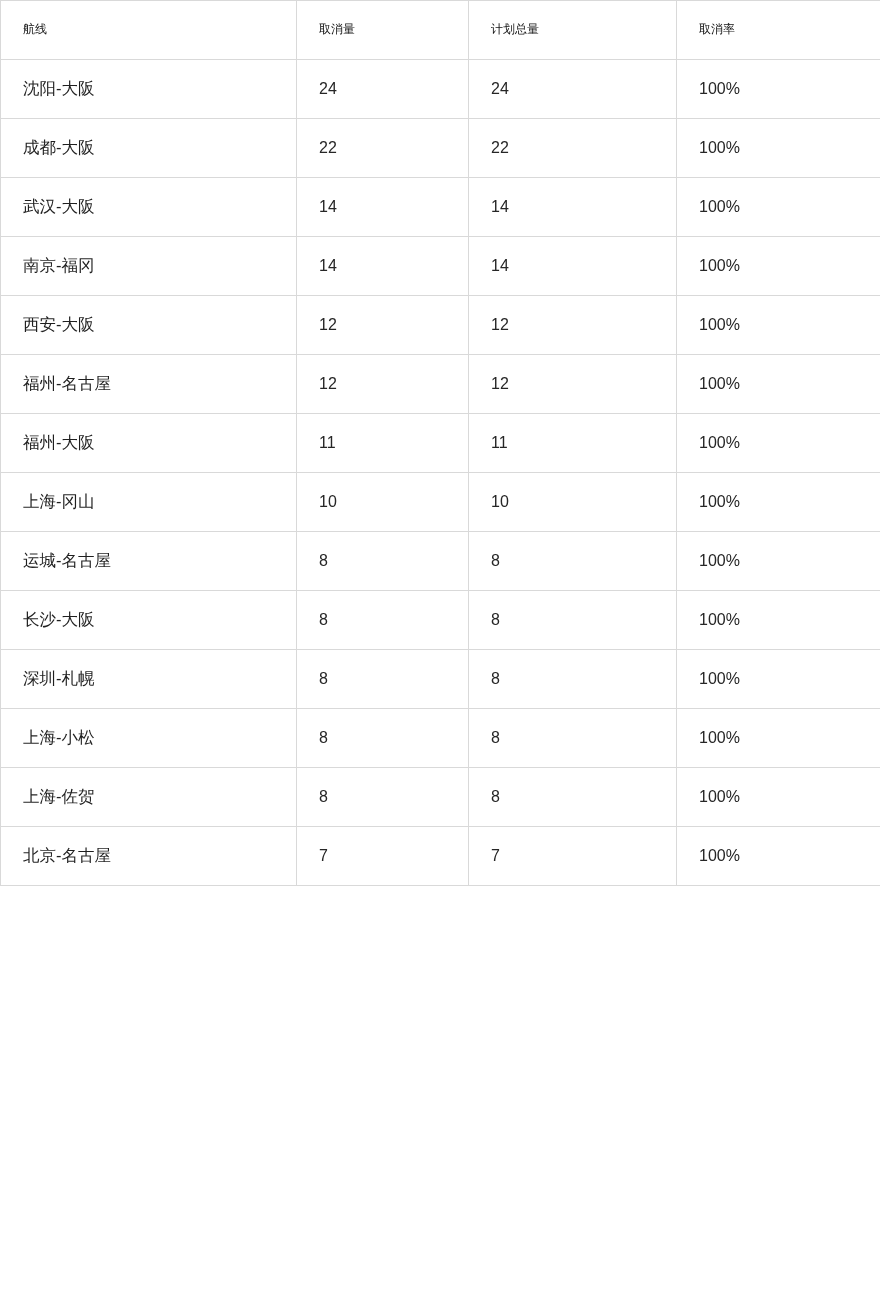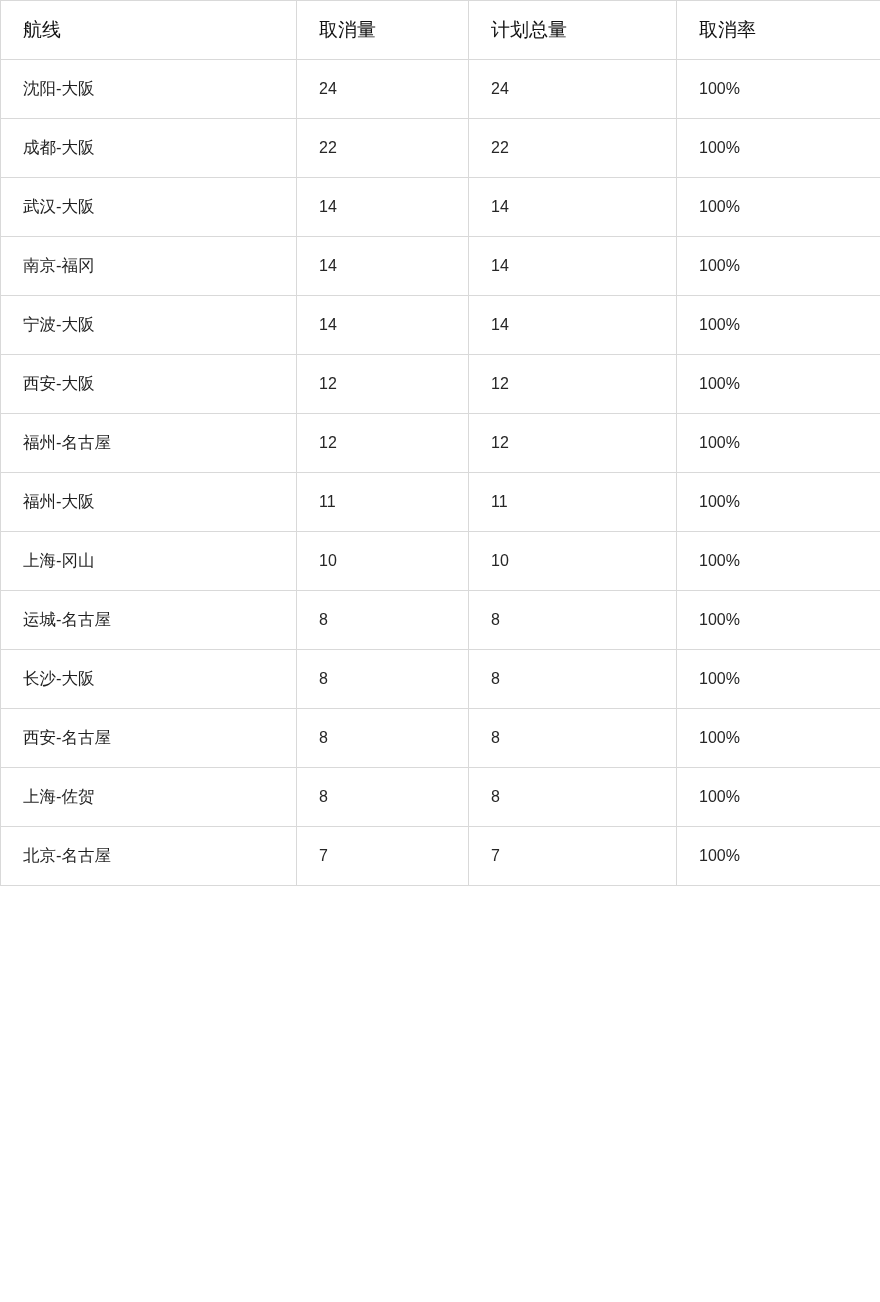--- a/index.html
+++ b/index.html
@@ -37,21 +37,21 @@
     vertical-align: middle;
     font-weight: normal;
     font-size: 16.5px;
     line-height: 1.3;
     color: #1f1f1f;
     background: #ffffff;
     overflow: hidden;
     white-space: nowrap;
   }
   table.data-table thead th {
-    font-size: 19px;
+    font-size: 12px;
     color: #111111;
     margin-top: 29px;
   }
   
   table.data-table tr > *:first-child { border-left: 1px solid #d9d9d9; }
   table.data-table tr > *:last-child { border-right: 1px solid #d9d9d9; }
   table.data-table td.num,
   table.data-table td.rate {
     font-size: 16px;
     color: #262626;
@@ -95,26 +95,20 @@
           <td class="num">14</td>
           <td class="rate">100%</td>
         </tr>
         <tr>
           <td class="route">南京-福冈</td>
           <td class="num">14</td>
           <td class="num">14</td>
           <td class="rate">100%</td>
         </tr>
         <tr>
-          <td class="route">宁波-大阪</td>
-          <td class="num">14</td>
-          <td class="num">14</td>
-          <td class="rate">100%</td>
-        </tr>
-        <tr>
           <td class="route">西安-大阪</td>
           <td class="num">12</td>
           <td class="num">12</td>
           <td class="rate">100%</td>
         </tr>
         <tr>
           <td class="route">福州-名古屋</td>
           <td class="num">12</td>
           <td class="num">12</td>
           <td class="rate">100%</td>
@@ -137,21 +131,27 @@
           <td class="num">8</td>
           <td class="rate">100%</td>
         </tr>
         <tr>
           <td class="route">长沙-大阪</td>
           <td class="num">8</td>
           <td class="num">8</td>
           <td class="rate">100%</td>
         </tr>
         <tr>
-          <td class="route">西安-名古屋</td>
+          <td class="route">深圳-札幌</td>
+          <td class="num">8</td>
+          <td class="num">8</td>
+          <td class="rate">100%</td>
+        </tr>
+        <tr>
+          <td class="route">上海-小松</td>
           <td class="num">8</td>
           <td class="num">8</td>
           <td class="rate">100%</td>
         </tr>
         <tr>
           <td class="route">上海-佐贺</td>
           <td class="num">8</td>
           <td class="num">8</td>
           <td class="rate">100%</td>
         </tr>

